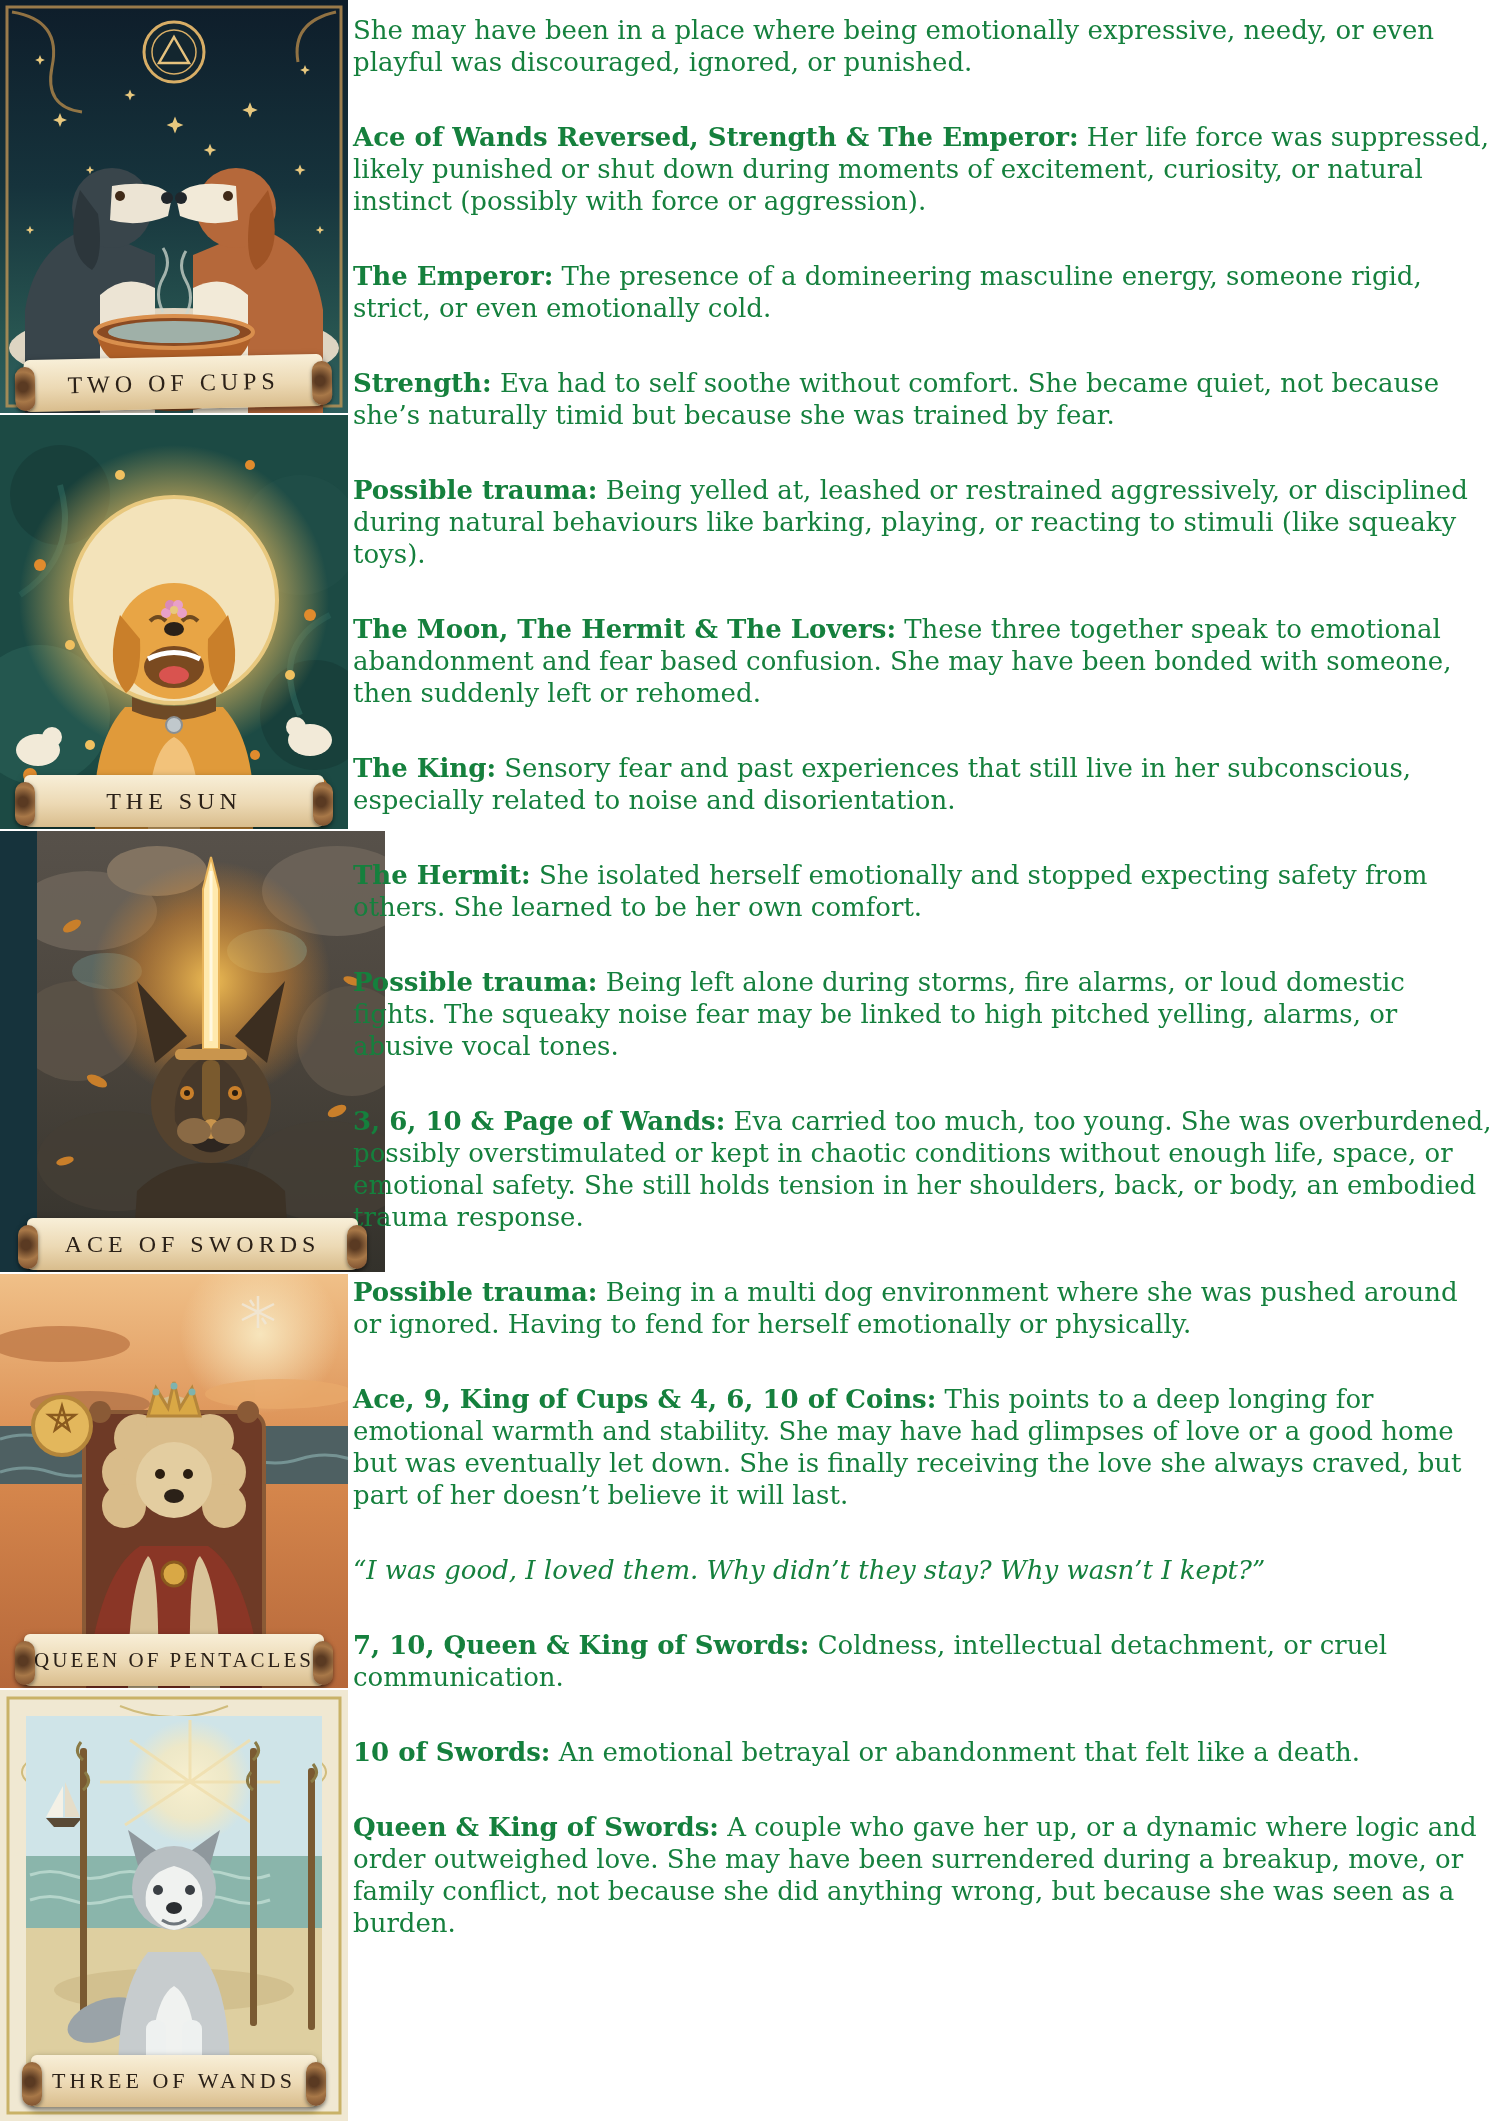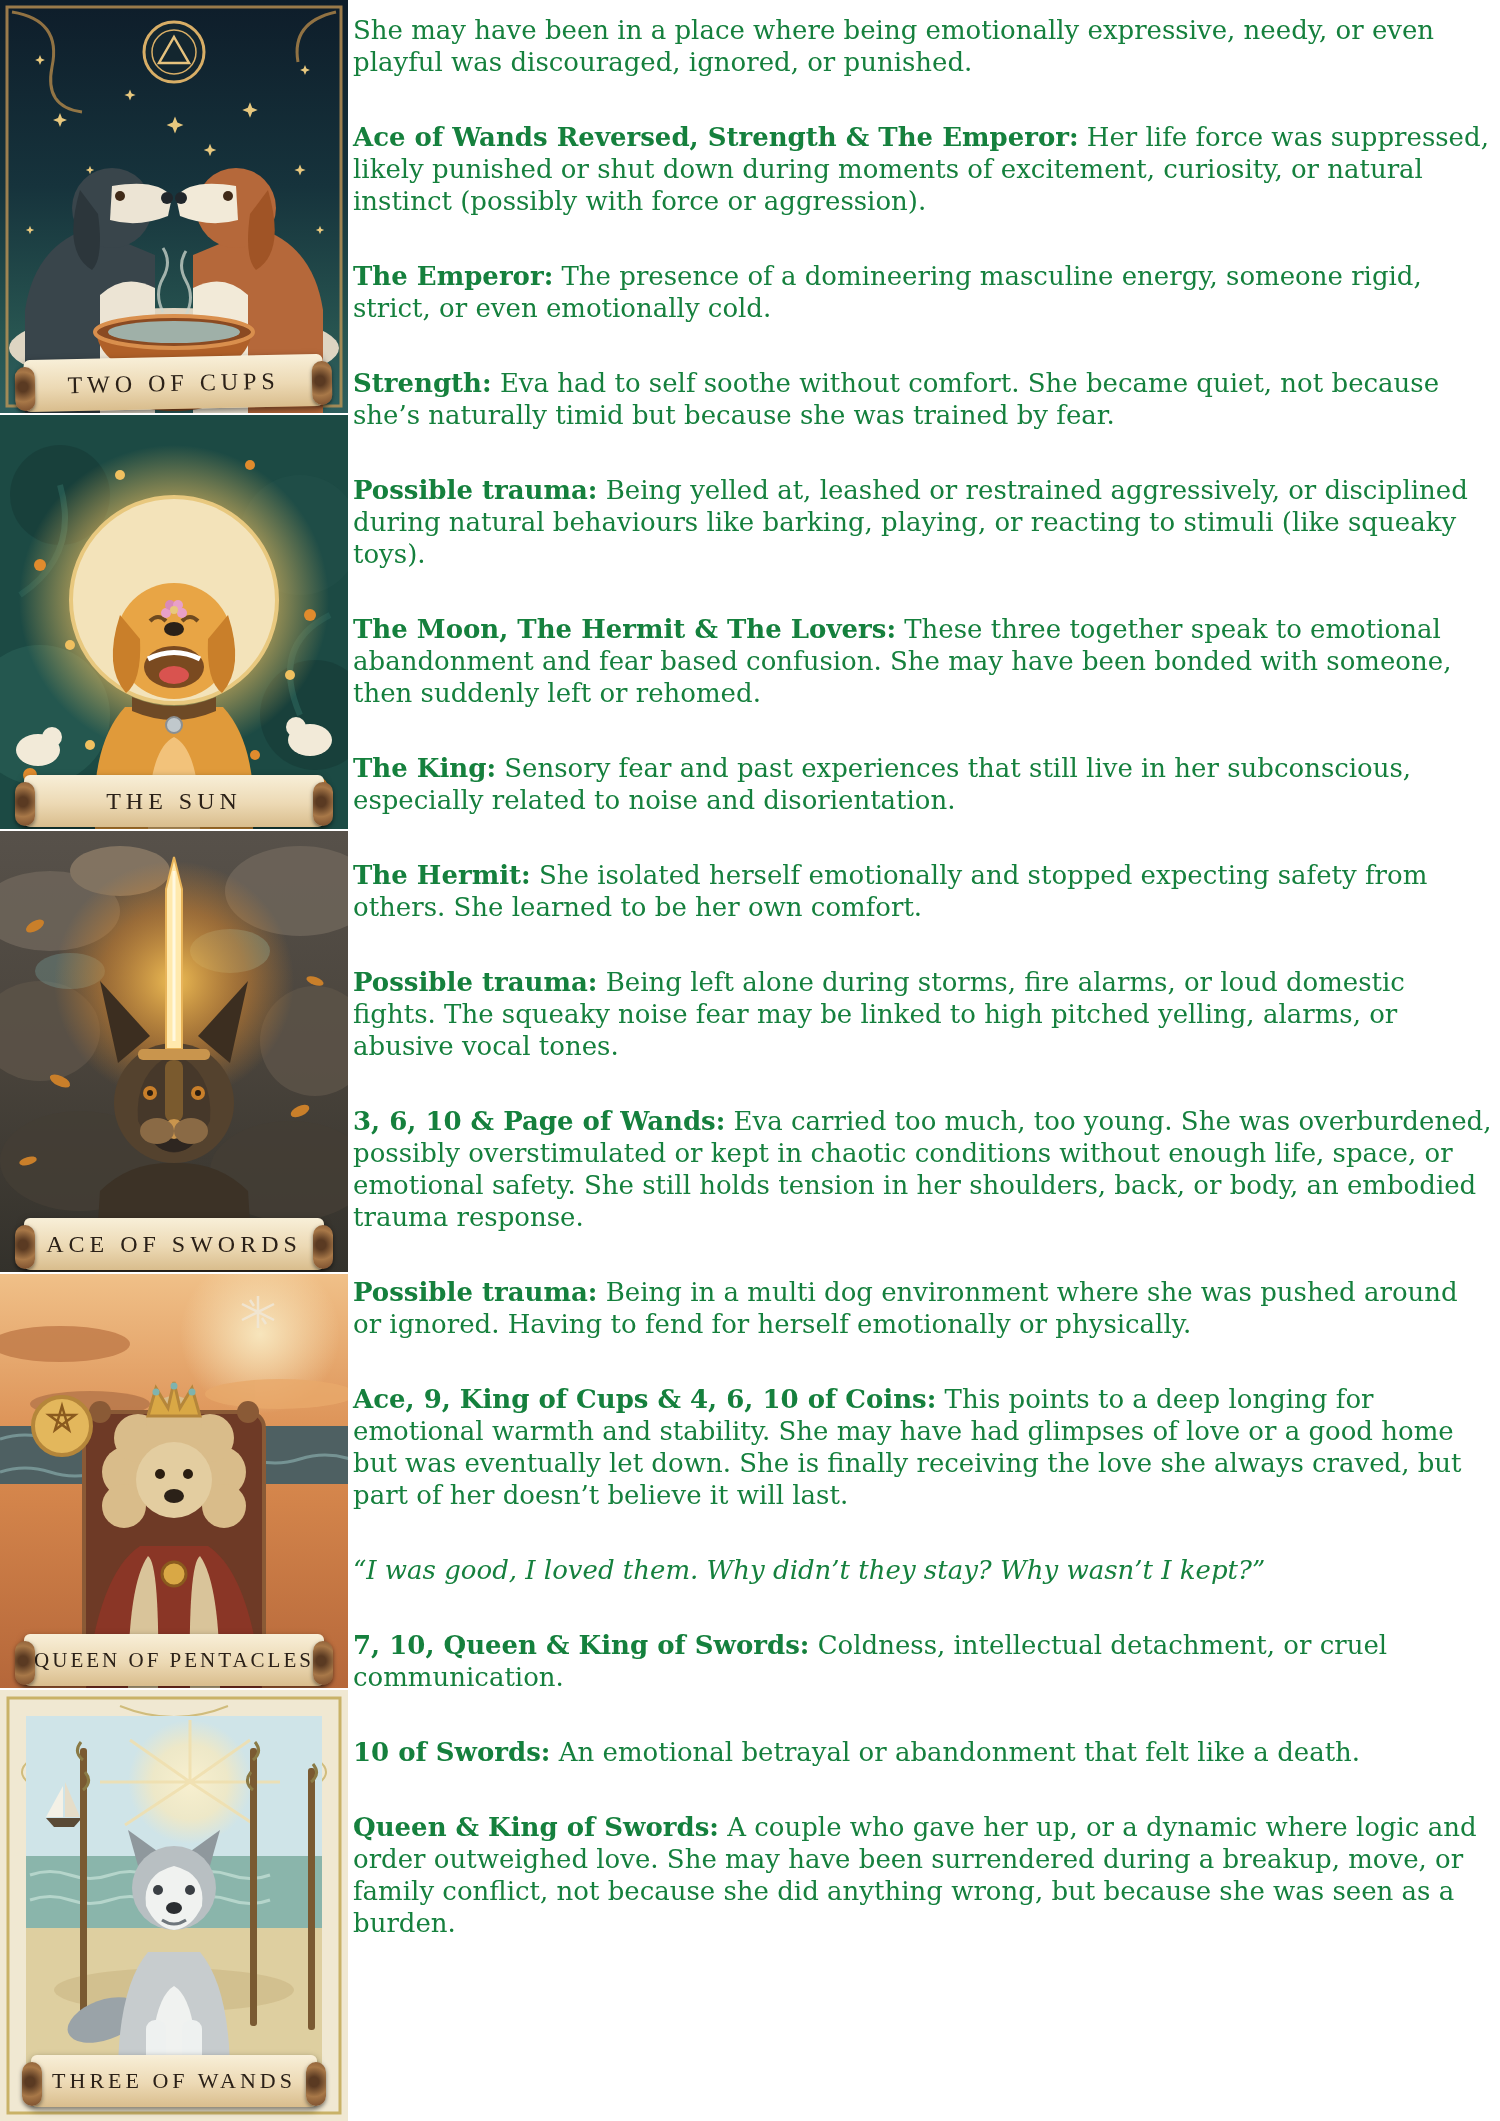--- a/index.html
+++ b/index.html
@@ -4,21 +4,21 @@
 <style>
   html,body{margin:0;padding:0;background:#ffffff;}
   .page{position:relative;width:1500px;height:2121px;background:#ffffff;overflow:hidden;}
 
   
   .card-col{position:absolute;left:0;top:0;width:348px;height:2121px;}
   .card{position:absolute;left:0;width:348px;overflow:hidden;background:#16333c;}
   .card svg{display:block;width:100%;height:100%;}
   .card1{top:0;height:413px;}
   .card2{top:415px;height:414px;}
-  .card3{top:831px;height:441px;}
+  .card3{top:831px;height:441px;padding-left:37px;}
   .card4{top:1274px;height:414px;}
   .card5{top:1690px;height:431px;}
 
   
   .banner{position:absolute;left:7%;right:7%;bottom:2px;height:52px;
     background:linear-gradient(180deg,#f8efd8 0%,#ecd9b4 55%,#d9bd8d 100%);
     border-radius:6px;box-shadow:0 3px 7px rgba(0,0,0,.5);
     display:flex;align-items:center;justify-content:center;z-index:5;}
   .banner::before,.banner::after{content:"";position:absolute;top:7px;width:20px;height:44px;
     background:radial-gradient(circle at 40% 45%,#5a3a22 18%,#a87848 55%,#7a4e2e 95%);

